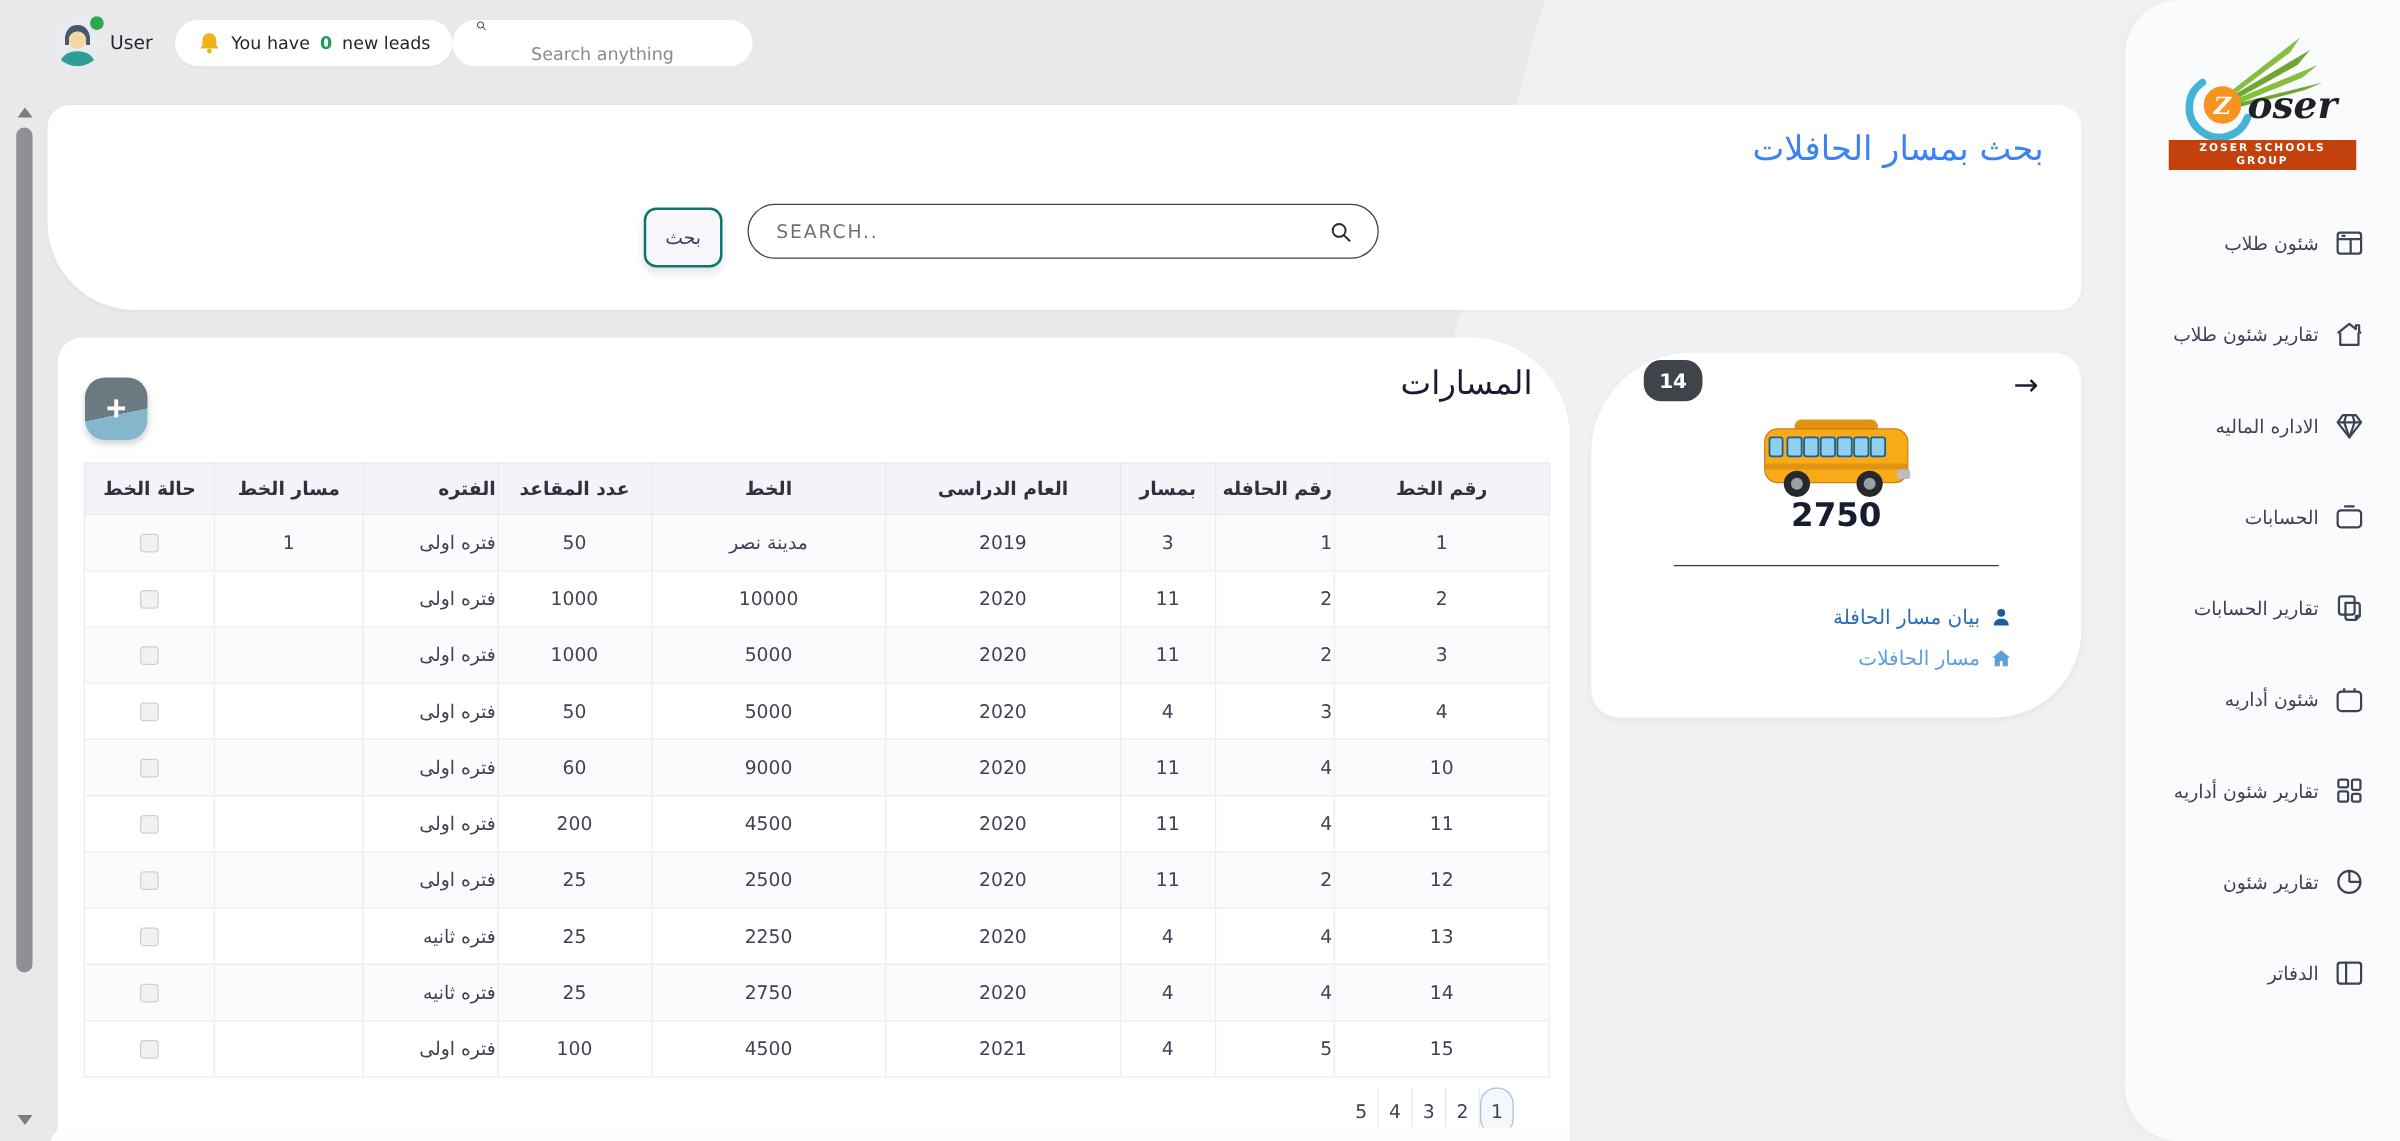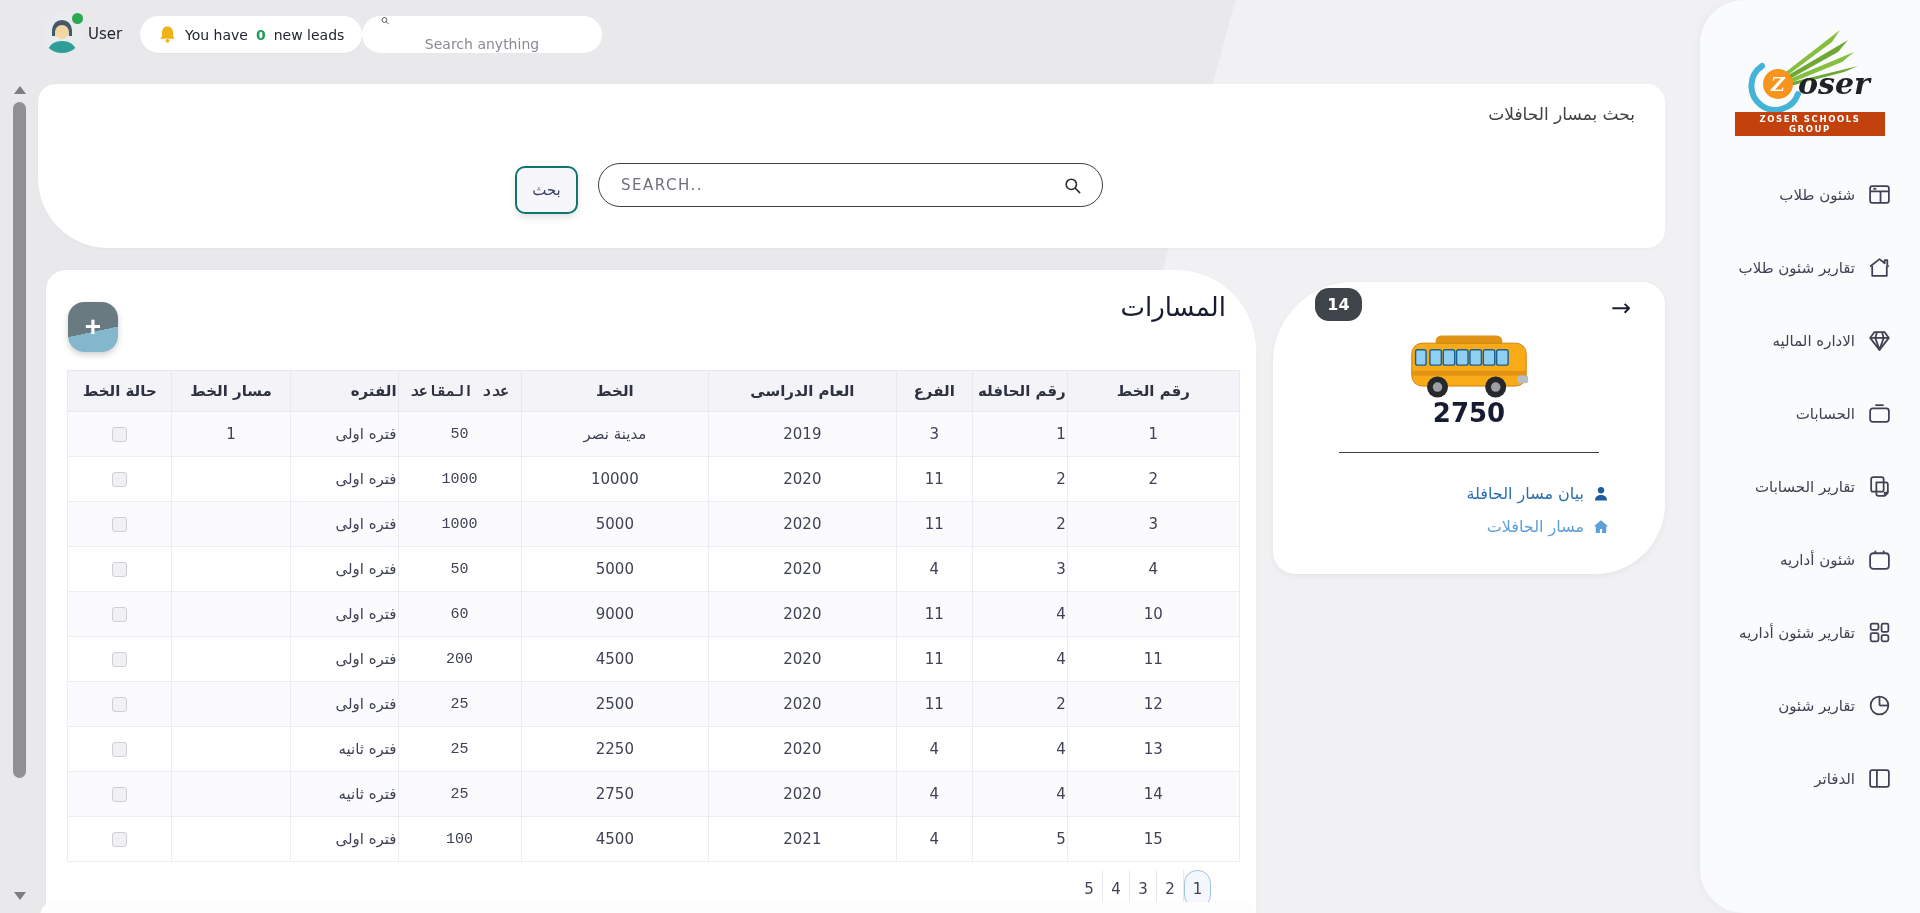--- a/index.html
+++ b/index.html
@@ -29,21 +29,21 @@
   .scrollbar{position:absolute;left:12px;top:84px;width:16px;height:818px;z-index:6;}
   .sb-arrow{position:absolute;left:2px;width:0;height:0;border-left:6px solid transparent;
     border-right:6px solid transparent;cursor:pointer;}
   .sb-up{top:2px;border-bottom:8px solid #7c7c82;}
   .sb-down{bottom:2px;border-top:8px solid #7c7c82;}
   .sb-thumb{position:absolute;left:1px;top:18px;width:13px;height:676px;background:#8f8f94;
     border-radius:7px;cursor:grab;}
   
   .search-card{position:absolute;left:38px;top:84px;width:1627px;height:164px;background:#fff;
     border-radius:18px 18px 18px 70px;z-index:2;box-shadow:0 1px 3px rgba(0,0,0,.03);}
-  .search-title{position:absolute;right:30px;top:20px;font-size:17px;color:#404040;direction:rtl;}
+  .search-title{position:absolute;right:30px;top:20px;font-size:27px;color:#3b82f6;direction:rtl;}
   .big-search{position:absolute;left:560px;top:79px;width:505px;height:44px;border:1px solid #3f3f46;
     border-radius:22px;display:flex;align-items:center;padding:0 20px;background:#fff;}
   .big-search input{border:none;outline:none;flex:1;font-size:15px;letter-spacing:1.5px;color:#3f4254;
     font-family:"DejaVu Sans",sans-serif;background:transparent;}
   .big-search input::placeholder{color:#6f6f78;}
   .search-btn{position:absolute;left:477px;top:82px;width:63px;height:48px;background:#f7f7fb;
     border:2px solid #0f766e;border-radius:10px;box-shadow:0 4px 6px rgba(40,40,80,.12);
     color:#3a3f63;font-size:15px;cursor:pointer;font-family:Liberation Sans, sans-serif;}
   
   .table-card{position:absolute;left:46px;top:270px;width:1210px;height:660px;background:#fff;
@@ -57,21 +57,21 @@
   table.routes th{height:41px;background:#f4f4f8;font-weight:bold;font-size:15px;color:#2e3240;
     border:1px solid #e8e8ef;}
   table.routes td{height:45px;text-align:center;border:1px solid #ececf2;}
   table.routes tr:nth-child(odd) td{background:#fbfbfd;}
   table.routes tr:nth-child(even) td{background:#ffffff;}
   table.routes th:nth-child(1),table.routes td:nth-child(1){width:14.7%;}
   table.routes th:nth-child(2),table.routes td:nth-child(2){width:8.1%;text-align:right;}
   table.routes th:nth-child(3),table.routes td:nth-child(3){width:6.5%;}
   table.routes th:nth-child(4),table.routes td:nth-child(4){width:16%;}
   table.routes th:nth-child(5),table.routes td:nth-child(5){width:16%;}
-  table.routes th:nth-child(6),table.routes td:nth-child(6){width:10.5%;font-family:Liberation Mono, monospace;}
+  table.routes th:nth-child(6),table.routes td:nth-child(6){width:10.5%;}
   table.routes th:nth-child(7),table.routes td:nth-child(7){width:9.2%;text-align:right;}
   table.routes th:nth-child(8),table.routes td:nth-child(8){width:10.1%;}
   table.routes th:nth-child(9),table.routes td:nth-child(9){width:8.9%;}
   .checkbox{width:15px;height:15px;margin:0 auto;background:#f1f1f4;border:1px solid #cfcfd6;
     border-radius:3px;cursor:pointer;}
   .pagination{position:absolute;right:45px;top:598px;display:flex;direction:rtl;align-items:center;height:42px;}
   .page{min-width:27px;height:38px;display:flex;align-items:center;justify-content:center;
     font-size:15px;color:#3f4254;border-inline-start:1px solid #e9e9ef;cursor:pointer;padding:0 4px;}
   .page.active{border:1px solid #a3c2de;border-radius:13px;background:#f4f8fc;}
   
@@ -158,21 +158,21 @@
   </div>
 
   <div class="table-card">
     <div class="routes-title">المسارات</div>
     <button class="add-btn">+</button>
     <table class="routes">
       <thead>
           <tr>
             <th>رقم الخط</th>
             <th>رقم الحافله</th>
-            <th>الفرع</th>
+            <th>بمسار</th>
             <th>العام الدراسى</th>
             <th>الخط</th>
             <th>عدد المقاعد</th>
             <th>الفتره</th>
             <th>مسار الخط</th>
             <th>حالة الخط</th>
           </tr>
         </thead>
       <tbody>
           <tr>

